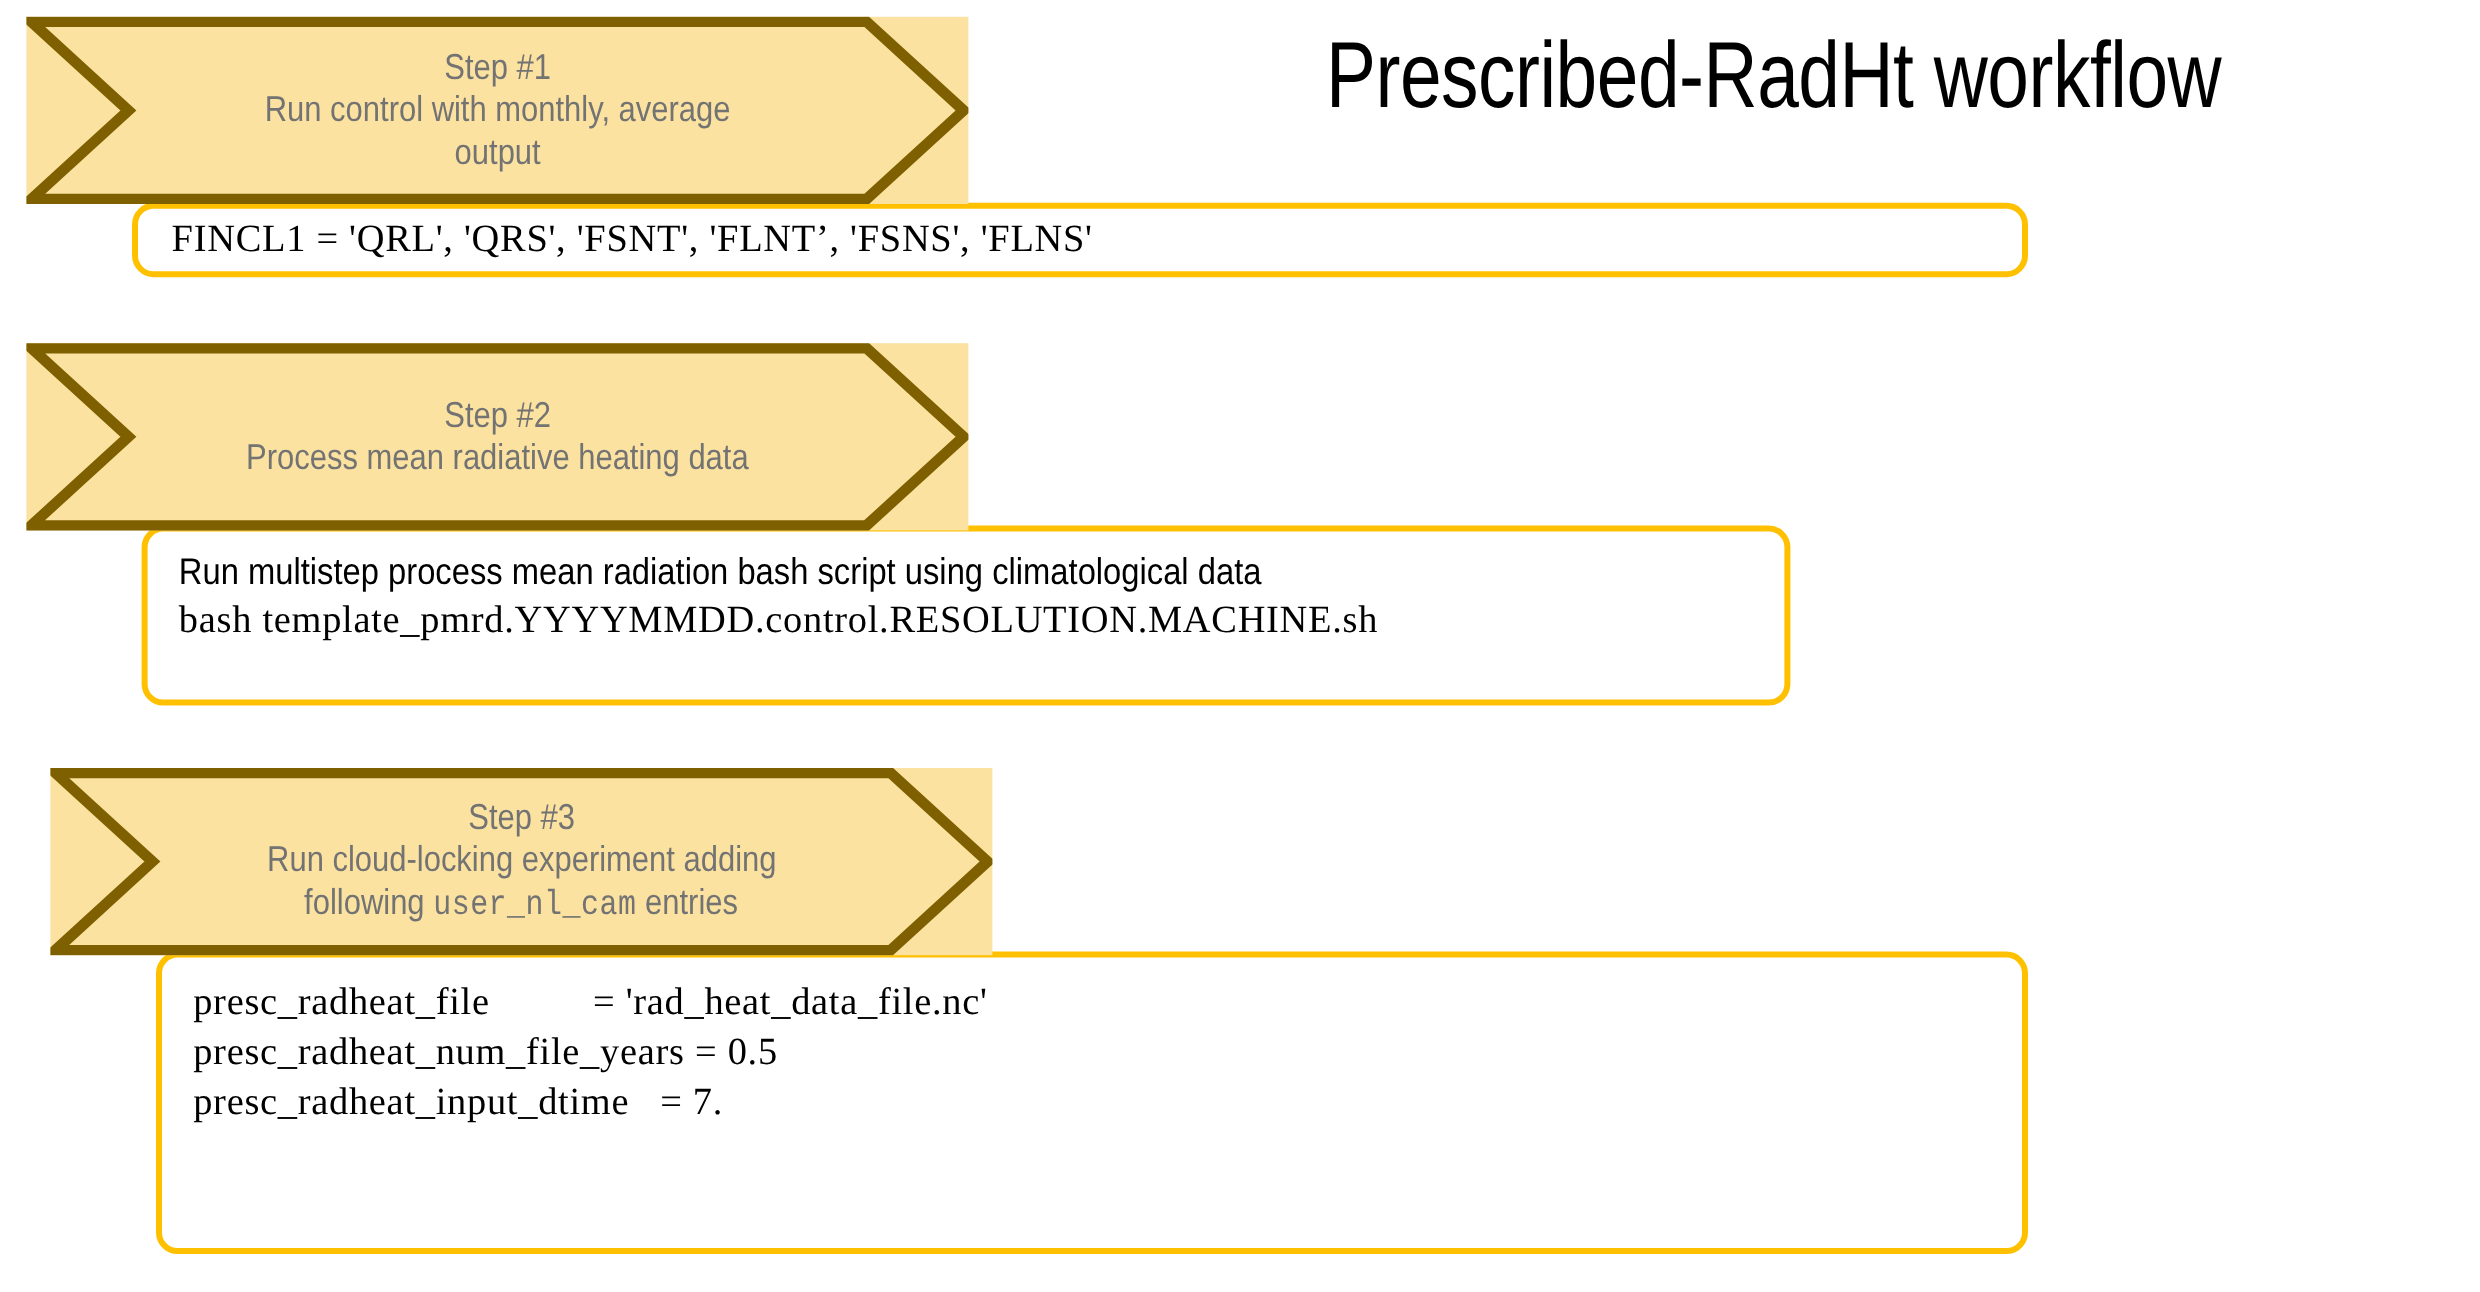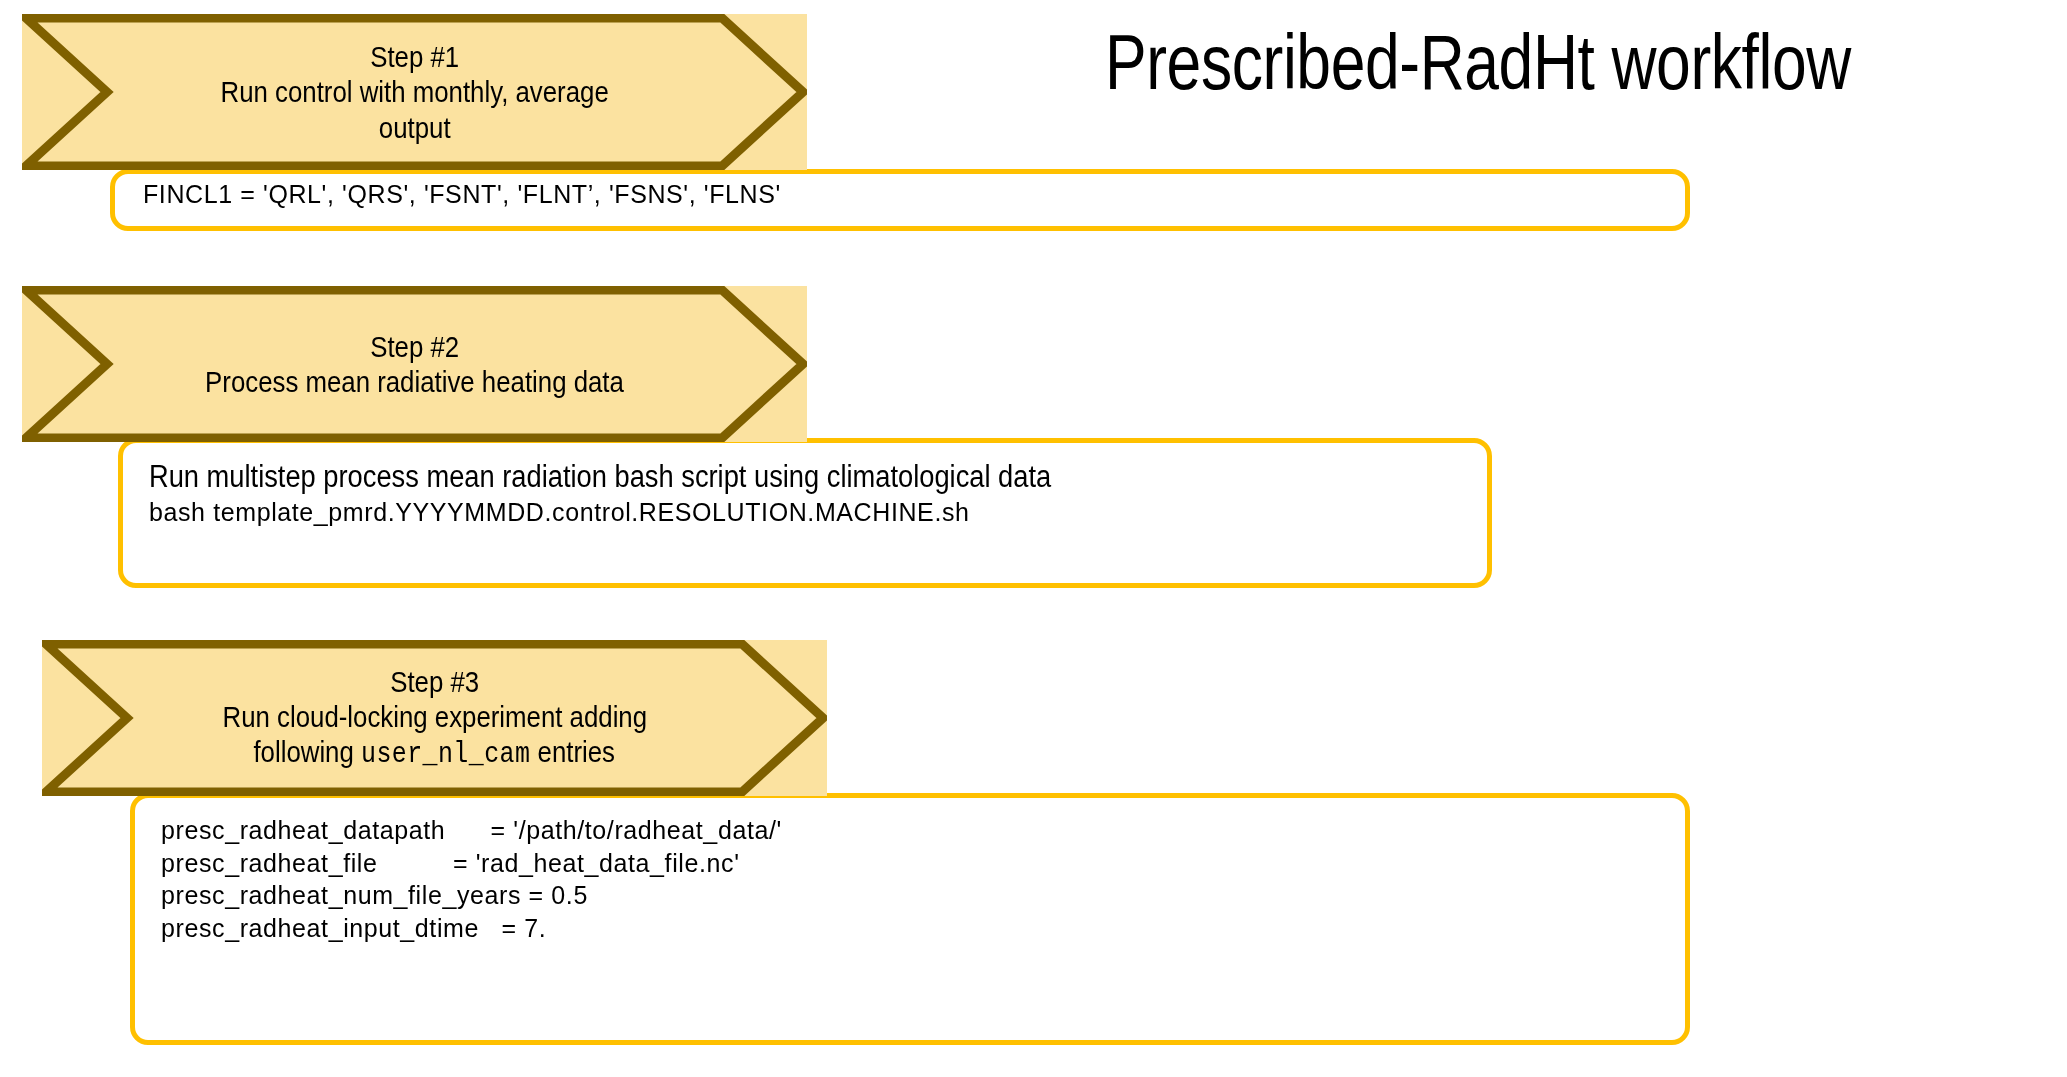--- a/index.html
+++ b/index.html
@@ -49,21 +49,21 @@
     position: absolute;
     left: 110px;
     right: 110px;
     top: 0;
     bottom: 0;
     display: flex;
     flex-direction: column;
     align-items: center;
     justify-content: center;
     text-align: center;
-    color: #000000;
+    color: #737373;
     font-family: "Liberation Sans", sans-serif;
     font-size: 30px;
     line-height: 1.18;
     z-index: 2;
     pointer-events: none;
   }
   .chevron .chev-label .ln {
     display: block;
     transform: scaleX(0.86);
   }
@@ -83,22 +83,22 @@
     z-index: 2;
   }
   .codebox .code-inner {
     position: absolute;
     left: 28px;
     top: 8px;
     right: 12px;
     bottom: 4px;
   }
   .mono-line {
-    font-family: Liberation Sans, sans-serif;
-    font-size: 25px;
+    font-family: Liberation Serif, serif;
+    font-size: 32px;
     line-height: 1.30;
     color: #000000;
     white-space: pre;
     letter-spacing: 0.6px;
   }
   .sans-line {
     font-family: "Liberation Sans", sans-serif;
     font-size: 31px;
     line-height: 1.26;
     color: #000000;
@@ -166,18 +166,17 @@
   </svg>
   <div class="chev-label">
     <span class="ln">Step #3</span>
     <span class="ln">Run cloud-locking experiment adding</span>
     <span class="ln"><span>following </span><span class="mono-inline">user_nl_cam</span><span> entries</span></span>
   </div>
 </div>
 
 <div class="codebox" id="box3">
   <div class="code-inner">
-    <div class="mono-line">presc_radheat_datapath      = '/path/to/radheat_data/'</div>
     <div class="mono-line">presc_radheat_file          = 'rad_heat_data_file.nc'</div>
     <div class="mono-line">presc_radheat_num_file_years = 0.5</div>
     <div class="mono-line">presc_radheat_input_dtime   = 7.</div>
   </div>
 </div>
 
 </body></html>

